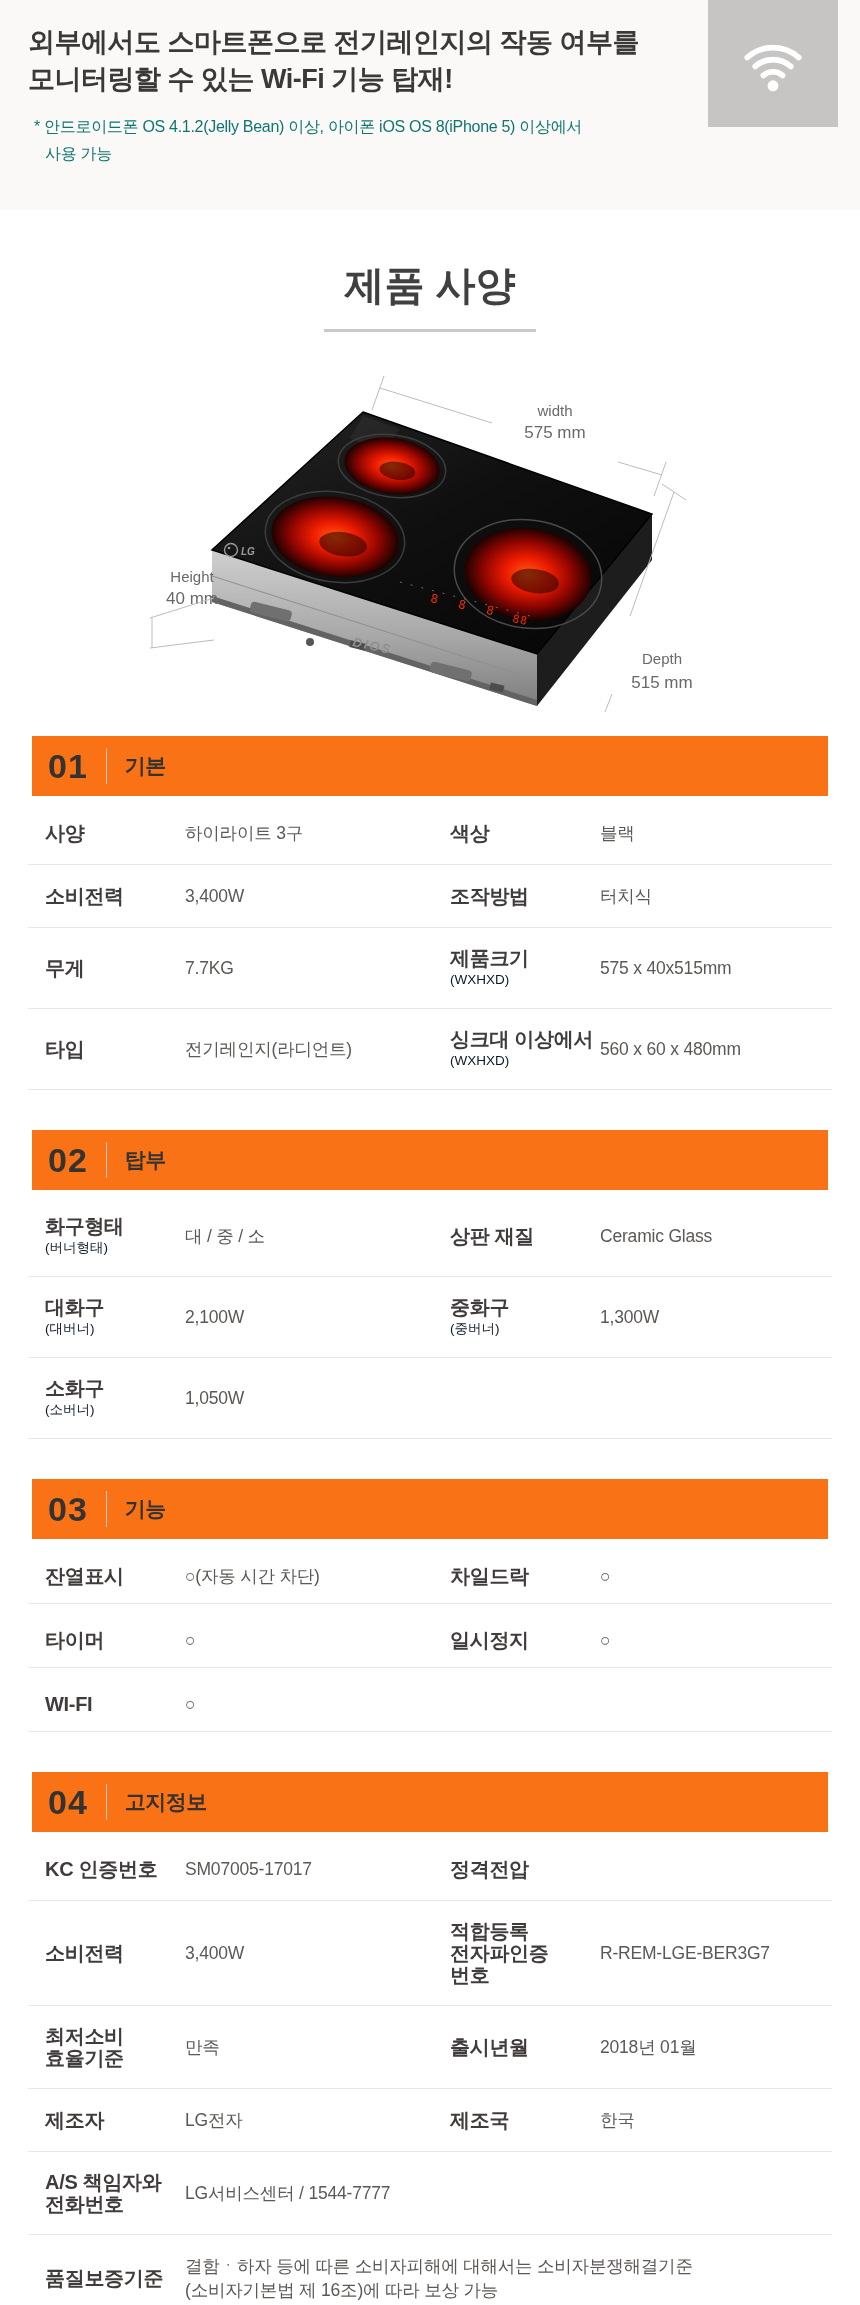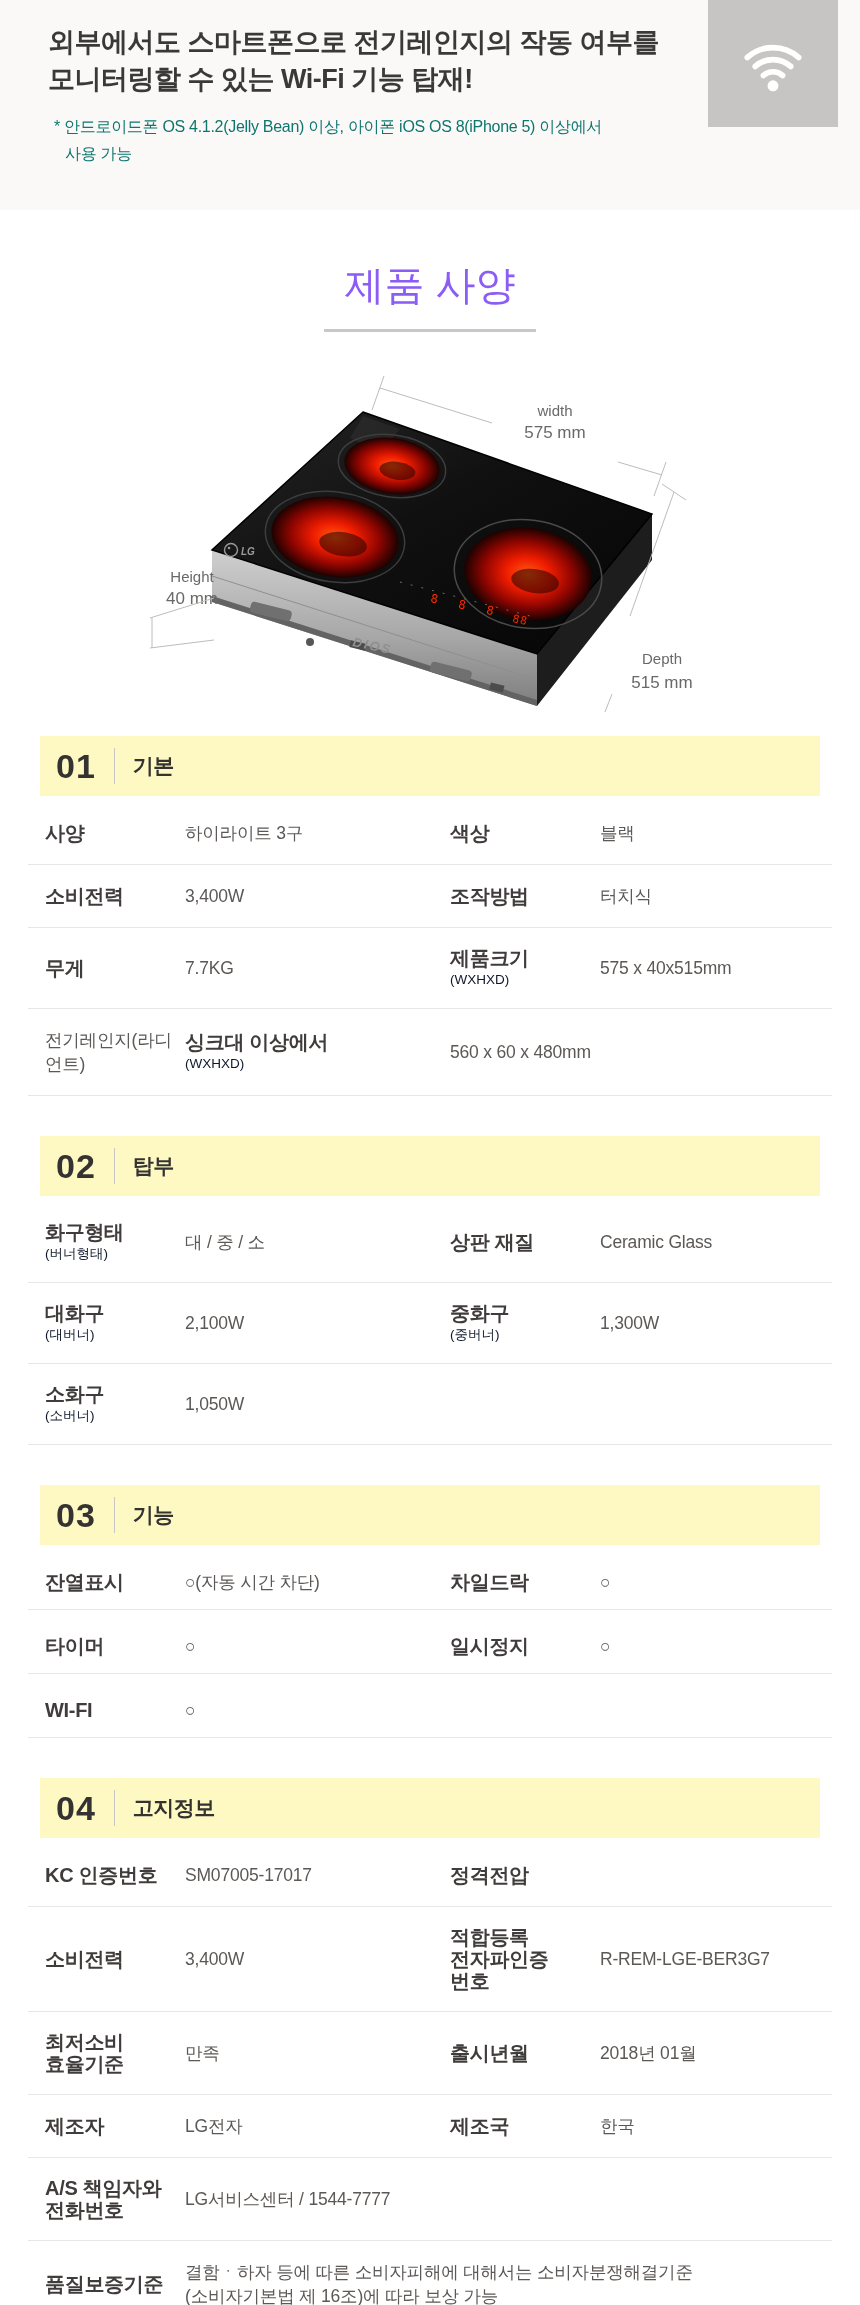--- a/index.html
+++ b/index.html
@@ -1,37 +1,37 @@
 <!DOCTYPE html>
 <html lang="ko"><head>
 <meta charset="utf-8">
 <style>
   html,body{margin:0;padding:0;background:#fff;}
   body{width:860px;font-family:"Liberation Sans","DejaVu Sans",sans-serif;-webkit-font-smoothing:antialiased;}
   .page{width:860px;min-height:2305px;position:relative;overflow:hidden;background:#fff;}
 
   
-  .banner{position:relative;height:210px;background:#faf9f8;box-sizing:border-box;padding:24px 0 0 48px;}
+  .banner{position:relative;height:210px;background:#faf9f8;box-sizing:border-box;padding:24px 0 0 28px;}
   .banner-heading{margin:0;font-size:27px;line-height:37px;font-weight:700;color:#3b3937;letter-spacing:-0.5px;}
   .banner-note{margin:15px 0 0 6px;font-size:16px;line-height:27px;color:#0f766e;letter-spacing:-0.3px;}
   .note-indent{padding-left:11px;}
   .wifi-box{position:absolute;top:0;right:22px;width:130px;height:127px;background:#c6c5c3;display:flex;align-items:center;justify-content:center;}
 
   
   .title-wrap{margin-top:48px;text-align:center;}
-  .page-title{margin:16px;font-size:40px;font-weight:400;color:#8b5cf6;letter-spacing:0;}
+  .page-title{margin:16px;font-size:40px;font-weight:700;color:#404040;letter-spacing:0;}
   .title-underline{width:212px;height:3px;background:#c8c8c8;margin:14px auto 0;}
 
   
   .product-figure{margin:22px auto 0;width:660px;}
 
   
   .specs{margin-top:18px;}
   .spec-section + .spec-section{margin-top:40px;}
-  .sec-head{height:60px;margin:0 40px;background:#fef9c3;display:flex;align-items:center;}
+  .sec-head{height:60px;margin:0 32px;background:#f97316;display:flex;align-items:center;}
   .sec-num{font-size:34px;font-weight:700;color:#353331;margin-left:16px;letter-spacing:1px;}
   .sec-div{width:1px;height:36px;background:#c9c7c5;margin:0 18px;}
   .sec-title{font-size:21px;font-weight:700;color:#353331;letter-spacing:-0.5px;}
 
   .spec-row{display:grid;grid-template-columns:140px 265px 150px 1fr;margin:0 28px;padding-left:17px;border-bottom:1px solid #e9e7e4;align-items:center;}
   .spec-row.full{grid-template-columns:140px 1fr;}
   .cell-label,.cell-value{padding:19px 6px 19px 0;}
   .sec-body .spec-row:first-child .cell-label,.sec-body .spec-row:first-child .cell-value{padding-top:25px;}
   .lab-text{display:block;font-size:20px;font-weight:700;color:#403c3b;line-height:22px;white-space:pre-line;letter-spacing:-0.3px;}
   .lab-sub{display:block;font-size:13.5px;font-weight:400;color:#0f172a;line-height:19px;margin-top:1px;}
@@ -188,20 +188,23 @@
               <span class="lab-text">무게</span>
             </div>
             <div class="cell-value">7.7KG</div>
             <div class="cell-label">
               <span class="lab-text">제품크기</span>
               <span class="lab-sub">(WXHXD)</span>
             </div>
             <div class="cell-value">575 x 40x515mm</div>
           </div>
           <div class="spec-row">
+            <div class="cell-label">
+              <span class="lab-text">타입</span>
+            </div>
             <div class="cell-value">전기레인지(라디언트)</div>
             <div class="cell-label">
               <span class="lab-text">싱크대 이상에서</span>
               <span class="lab-sub">(WXHXD)</span>
             </div>
             <div class="cell-value">560 x 60 x 480mm</div>
           </div>
         </div>
       </section>
       <section class="spec-section sec02">

